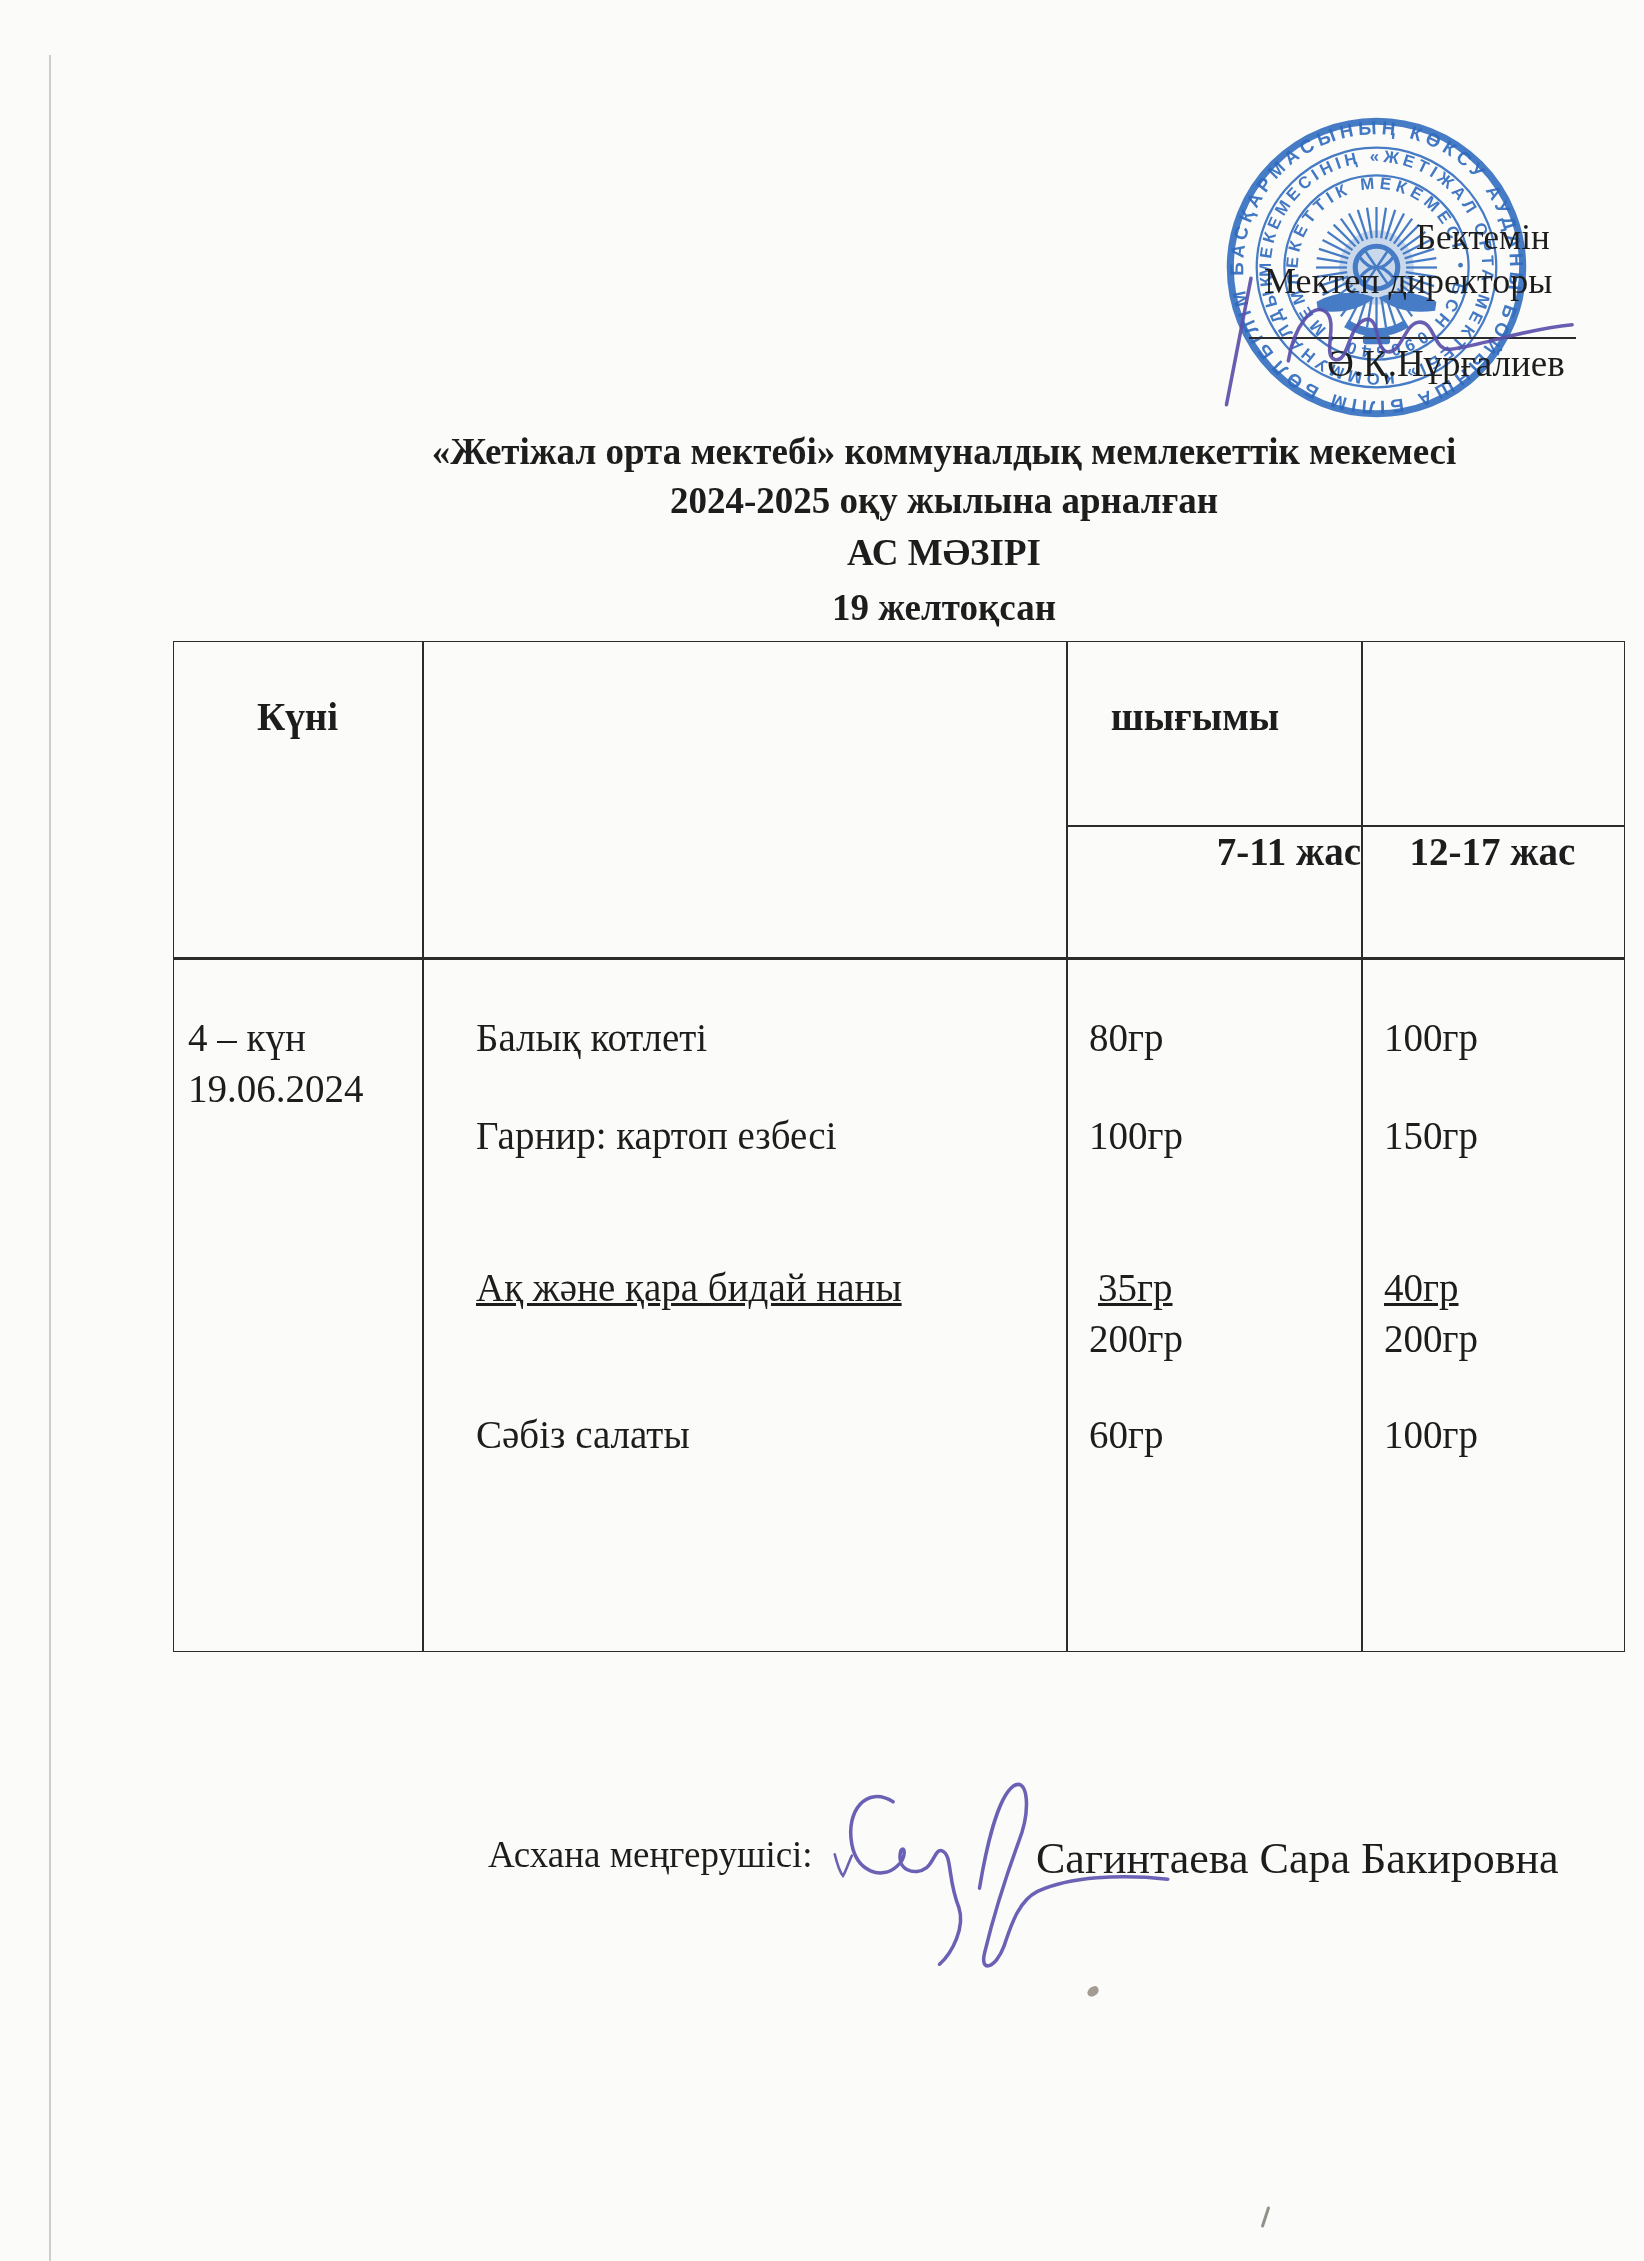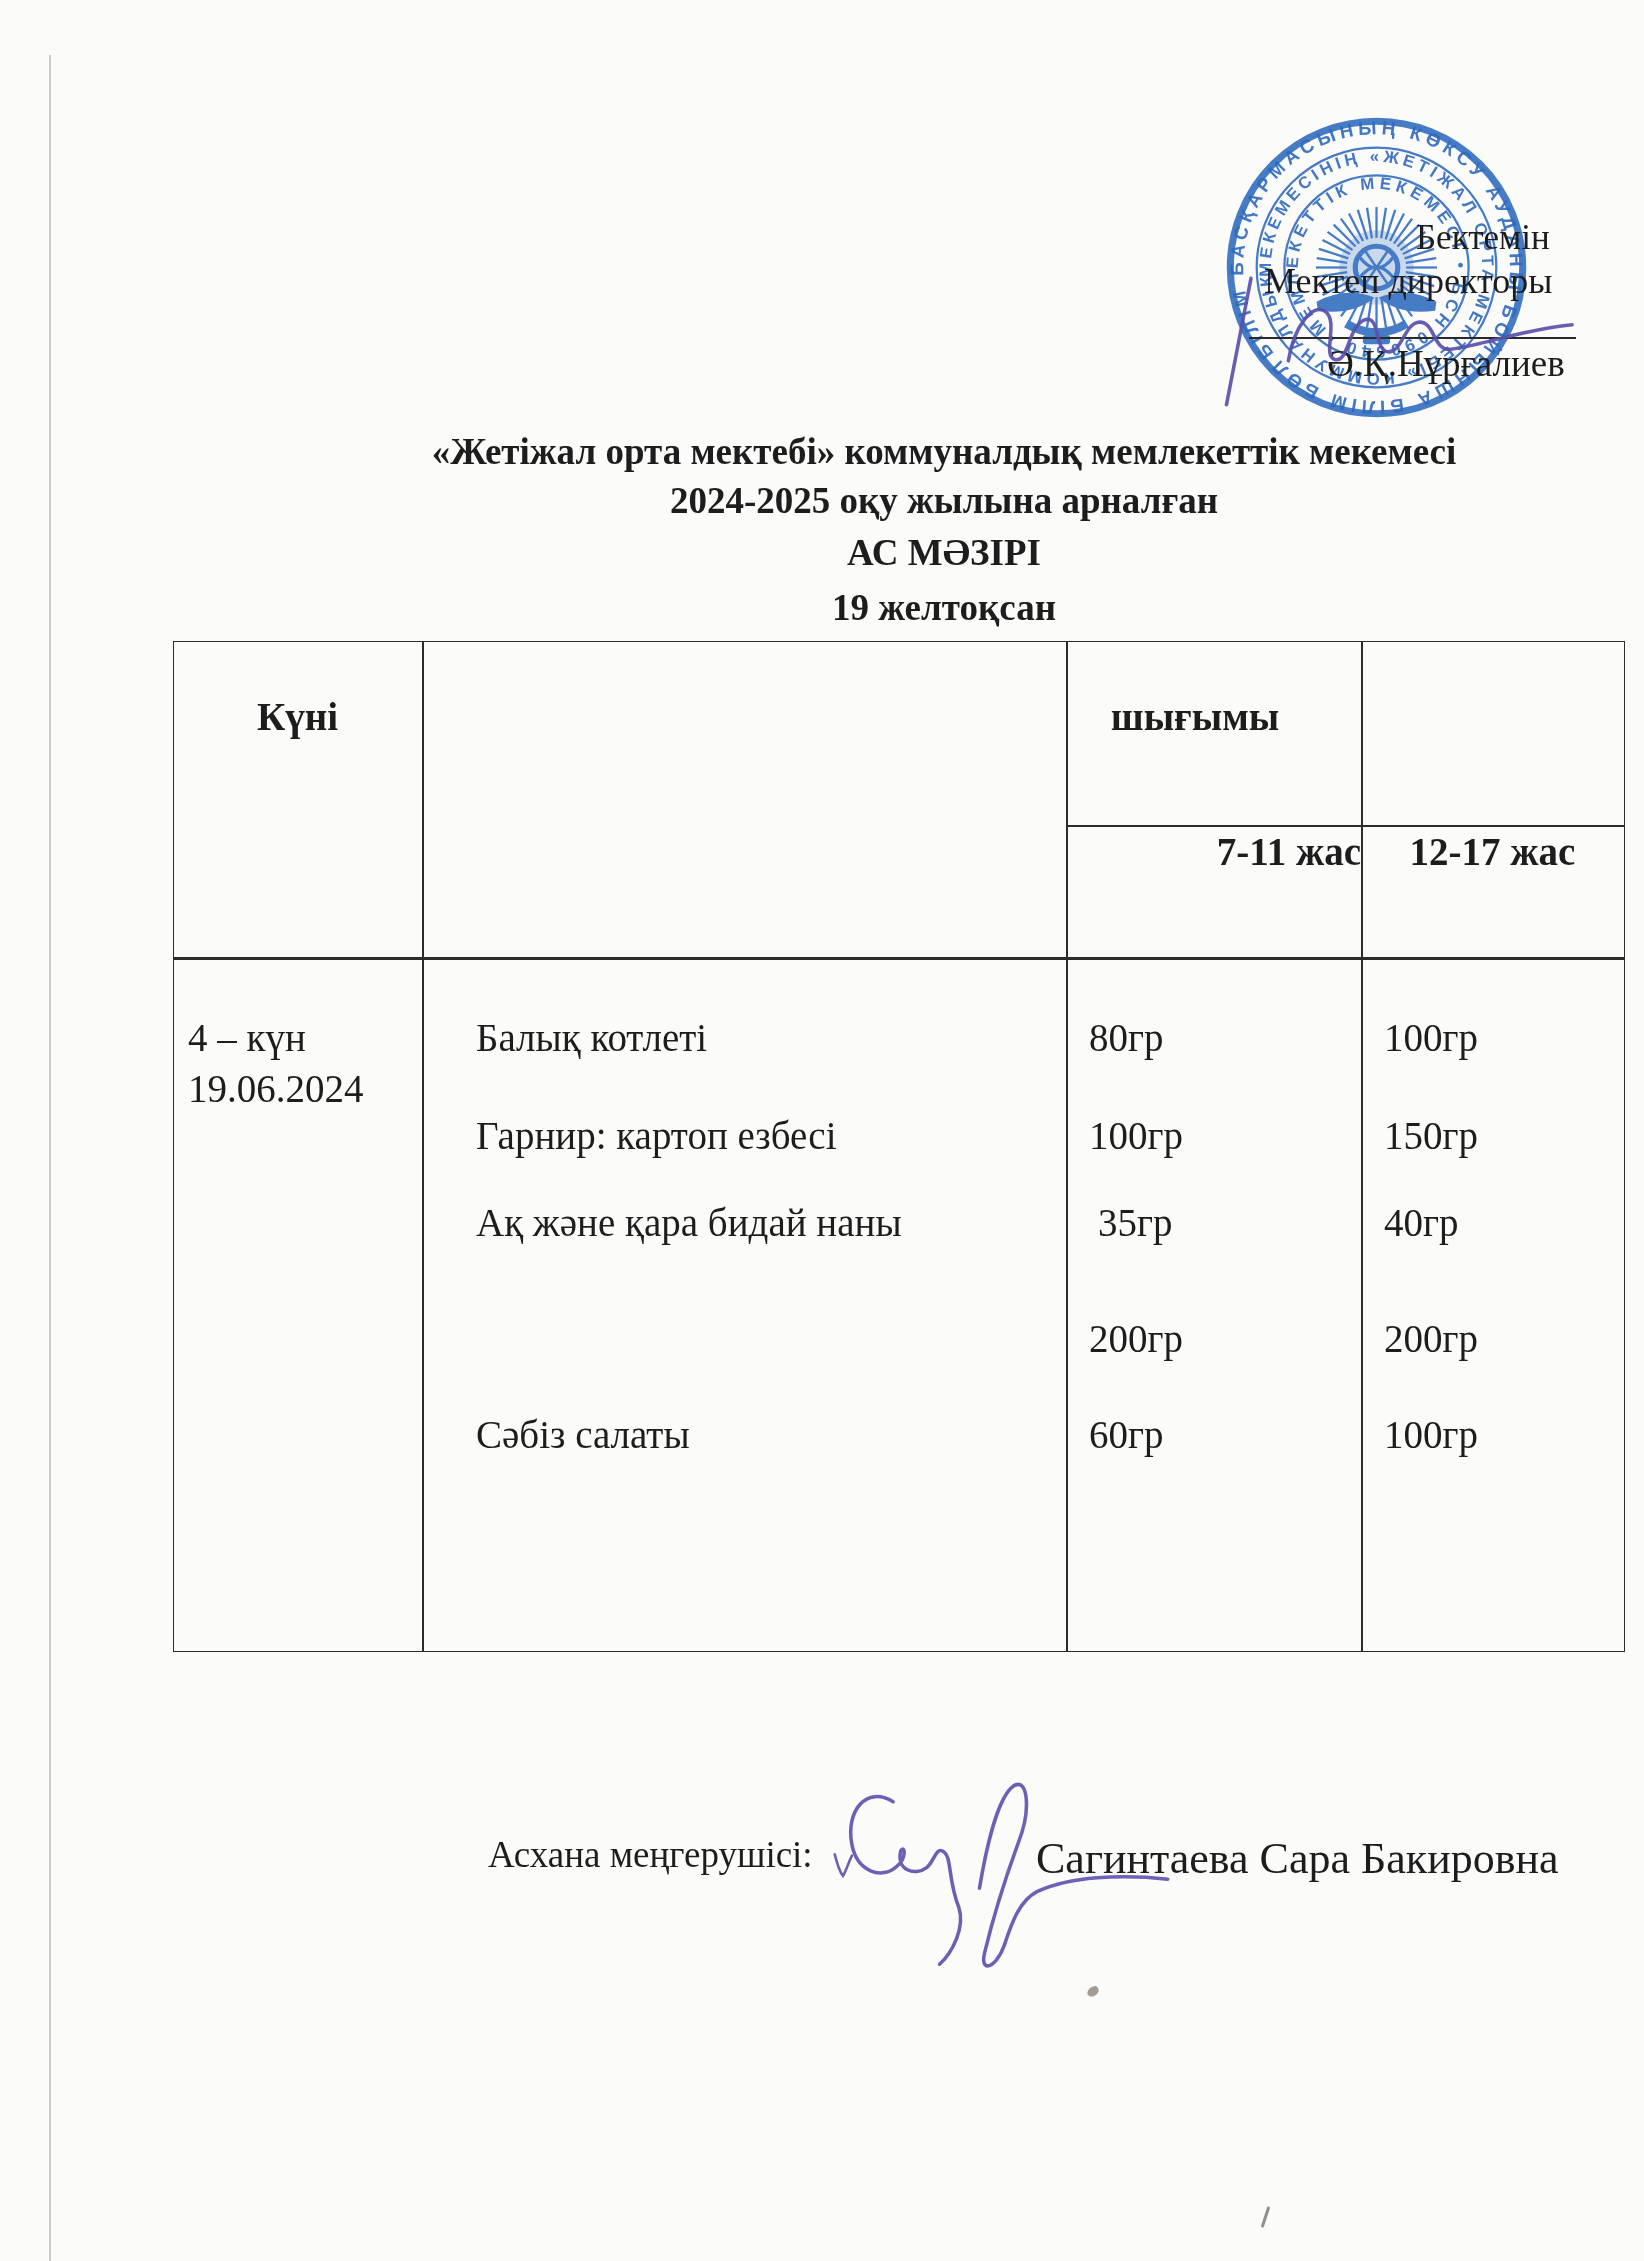--- a/index.html
+++ b/index.html
@@ -30,21 +30,21 @@
   .th-dish{left:422px; width:644px; top:694px;}
   .th-out {left:1066px; width:258px; top:694px;}
   .th-a1{left:1066px; width:295px; top:829px;text-align:right;}
   .th-a2{left:1361px; width:263px; top:829px;}
   .body-txt{font-size:39px; white-space:nowrap;}
   .day1{left:188px; top:1015px;}
   .day2{left:188px; top:1066px;}
   .dish{left:443px;margin-left:33px;}
   .p1{left:1089px;} .p1-indent{left:1098px;}
   .p2{left:1384px;}
-  .r1{top:1015px;} .r2{top:1113px;} .r3{top:1200px;} .r4{top:1316px;} .r5{top:1412px;}
+  .r1{top:1015px;} .r2{top:1113px;} .r3{top:1265px;text-decoration:underline;} .r4{top:1316px;} .r5{top:1412px;}
   
   .foot-label{left:488px; top:1833px; font-size:37px; white-space:nowrap;}
   .foot-name{left:1036px; top:1833px; font-size:44px; white-space:nowrap;}
   
   .stamp-svg{left:1220px; top:111px;}
   .stamp-sign{left:1211px; top:264px;}
   .foot-sign{left:828px; top:1772px;}
   .foot-tick{left:830px; top:1848px;}
   .artifact-1{left:1087px; top:1987px; width:11.6px; height:9px; background:#8d8578; border-radius:60% 40% 55% 45%; transform:rotate(-25deg); opacity:.8;}
   .artifact-2{left:1264px; top:2206px; width:3.2px; height:22px; background:#5a564e; border-radius:1.9px; transform:rotate(18deg); opacity:.65;}

